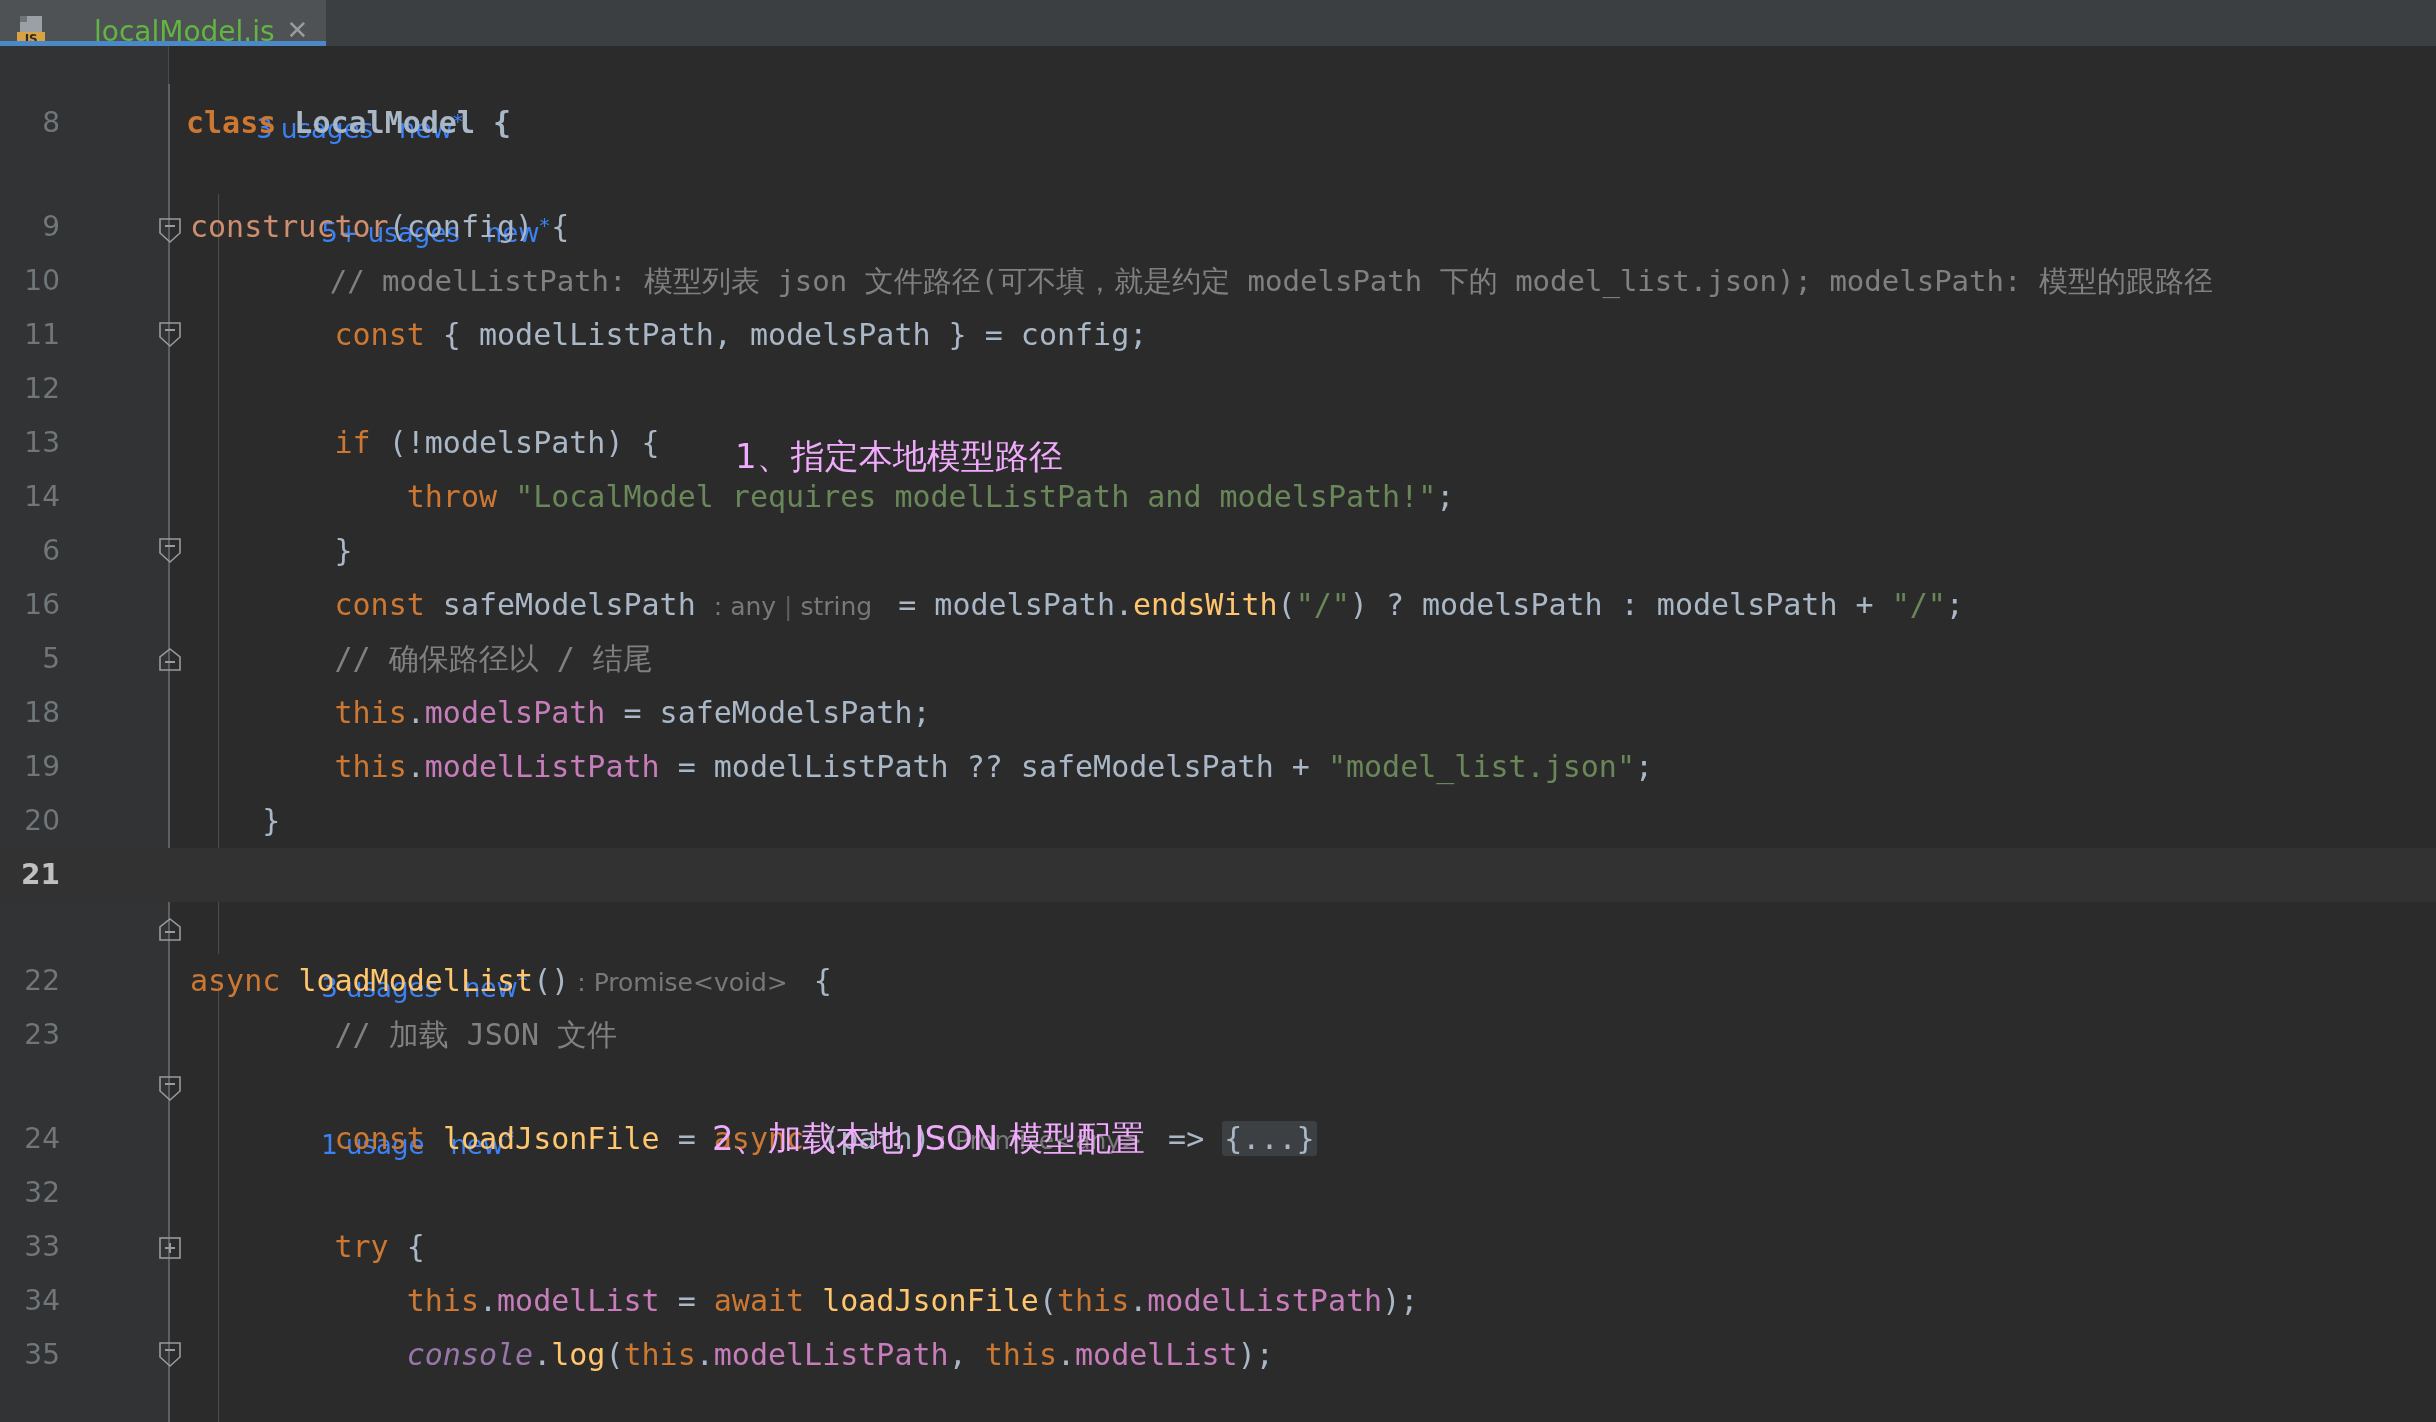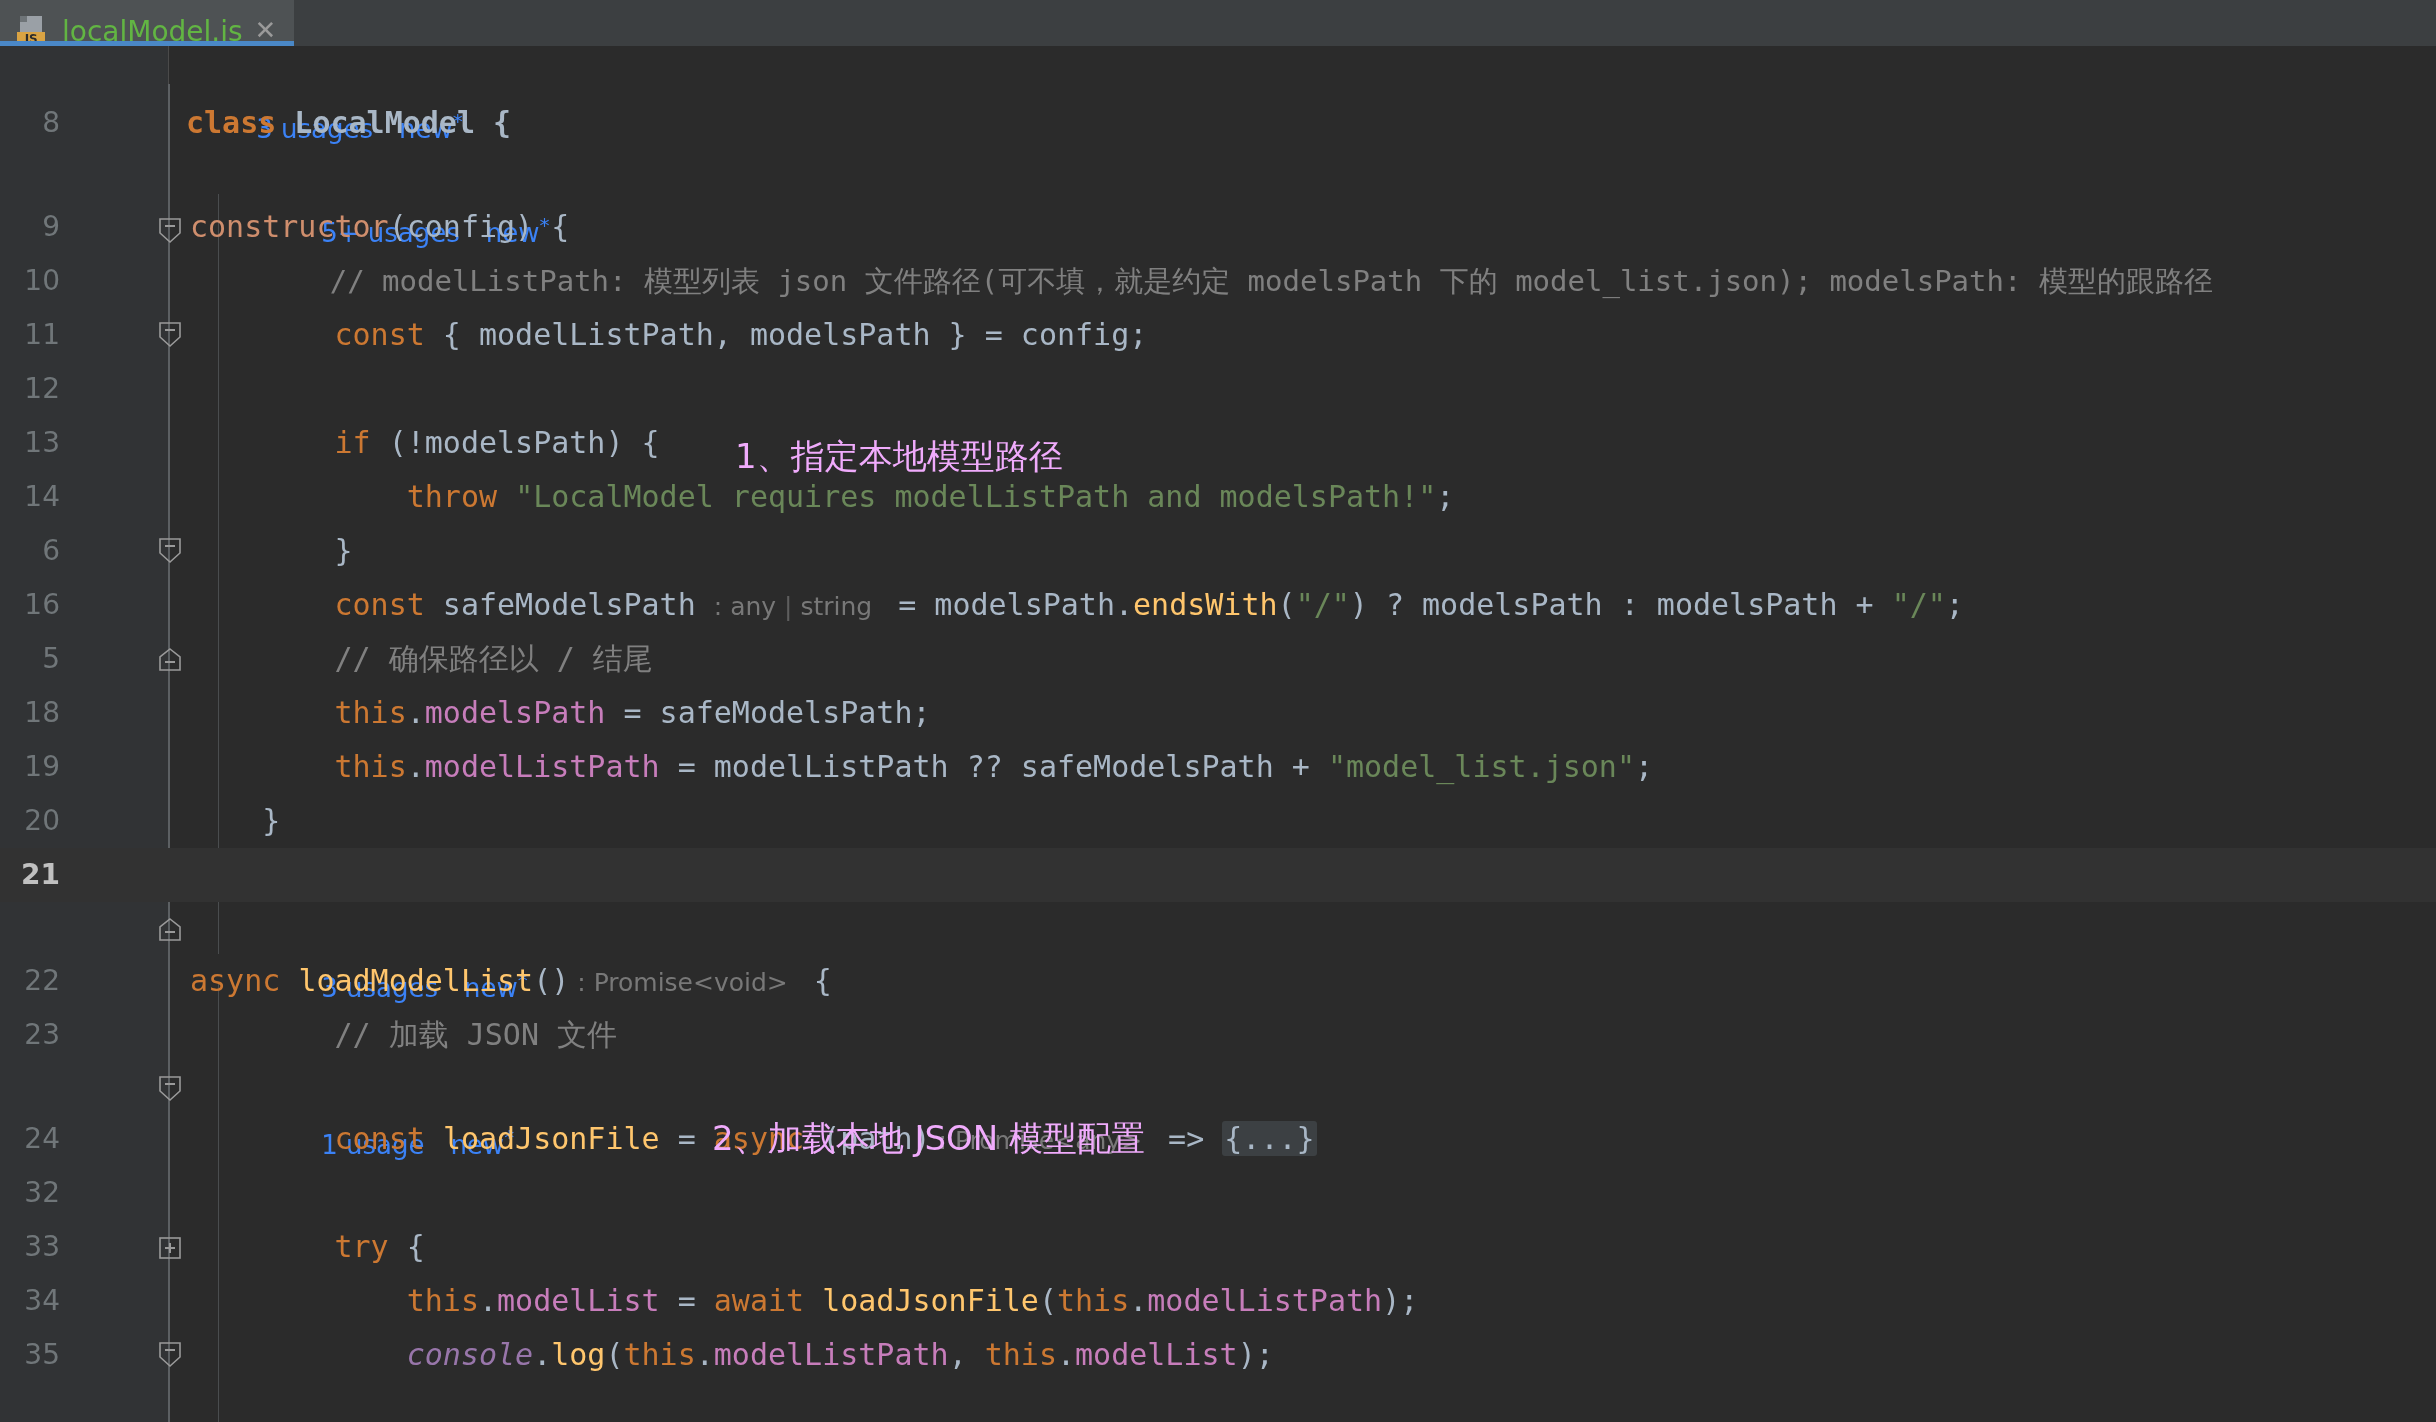--- a/index.html
+++ b/index.html
@@ -66,20 +66,21 @@
     font-weight: bold;
     line-height: 15px;
     text-align: center;
     letter-spacing: -0.3px;
   }
   .tab-title {
     font-family: "DejaVu Sans", sans-serif;
     font-size: 28px;
     color: #62b543;
     white-space: nowrap;
+    margin-left: 32px;
   }
   .tab-close {
     font-family: "DejaVu Sans", sans-serif;
     font-size: 26px;
     color: #9a9a9a;
     line-height: 1;
     padding-bottom: 3px;
   }
 
   

